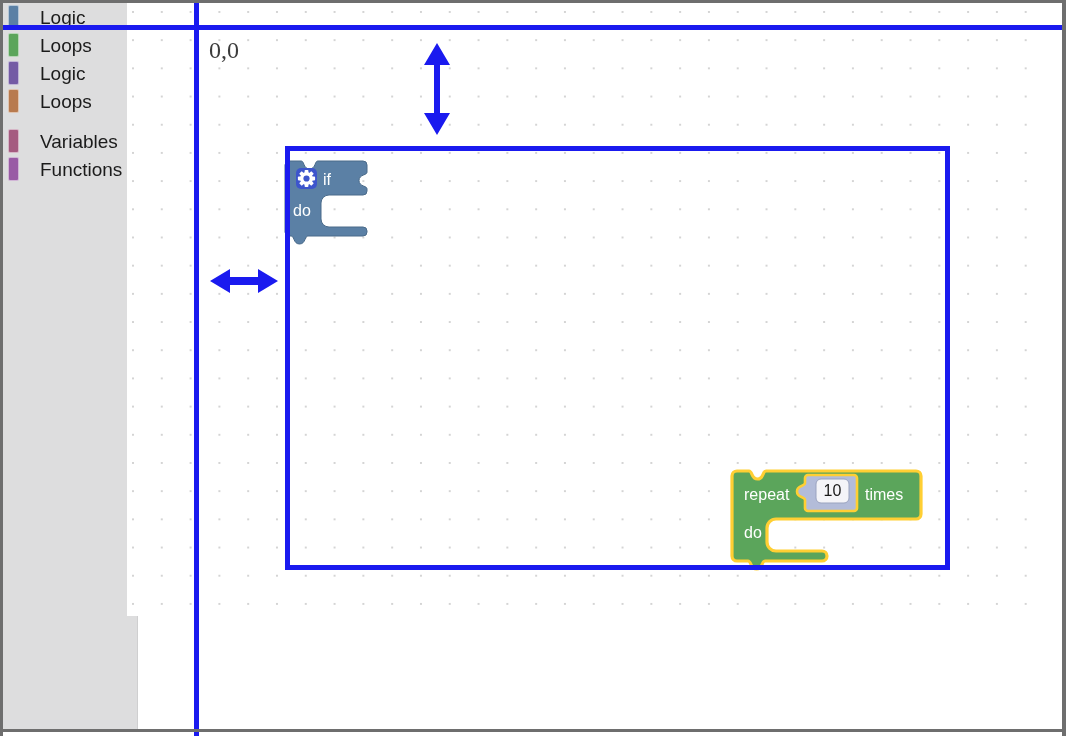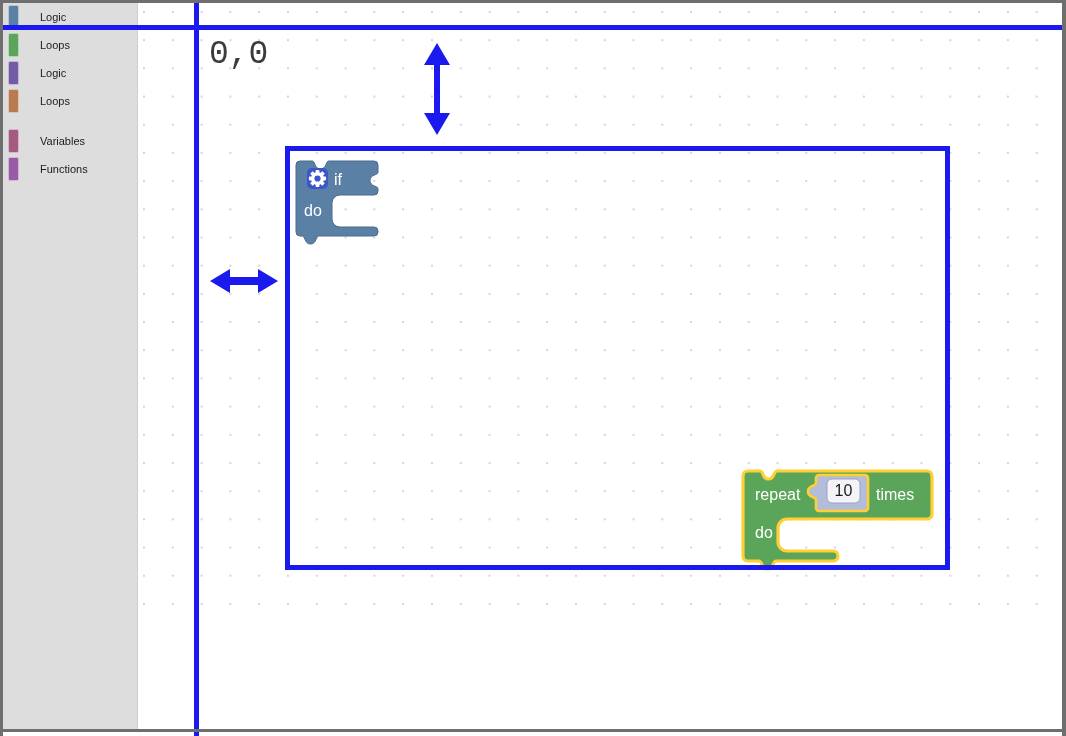--- a/index.html
+++ b/index.html
@@ -70,53 +70,53 @@
   .tb-swatch {
     width: 11px;
     height: 24px;
     border-radius: 2px;
     flex: 0 0 auto;
     border: 1px solid rgba(255,255,255,0.55);
     box-sizing: border-box;
   }
   .tb-label {
     margin-left: 21px;
-    font-size: 11px;
+    font-size: 19px;
     color: #1b1b1b;
     line-height: 1;
     white-space: nowrap;
     font-family: "Liberation Sans", sans-serif;
   }
   .tb-gap {
     height: 12px;
   }
 
   
   #canvas {
     position: absolute;
-    left: 138px;
+    left: 127px;
     top: 3px;
     width: 924px;
     height: 613px;
     background-color: #ffffff;
     background-image:
       radial-gradient(circle at 1px 1px, #d4d4d4 1.1px, transparent 1.3px);
     background-size: 28.8px 28.2px;
     background-position: 5px 8px;
     overflow: hidden;
   }
 
   
   .origin-label {
     position: absolute;
     left: 209px;
     top: 38px;
-    font-size: 33px;
+    font-size: 24px;
     color: #3c3c3c;
-    font-family: Liberation Mono, monospace;
+    font-family: Liberation Serif, serif;
     letter-spacing: 0px;
     line-height: 1;
     user-select: none;
   }
 
   
   .ann-hline {
     position: absolute;
     left: 0;
     top: 25px;

